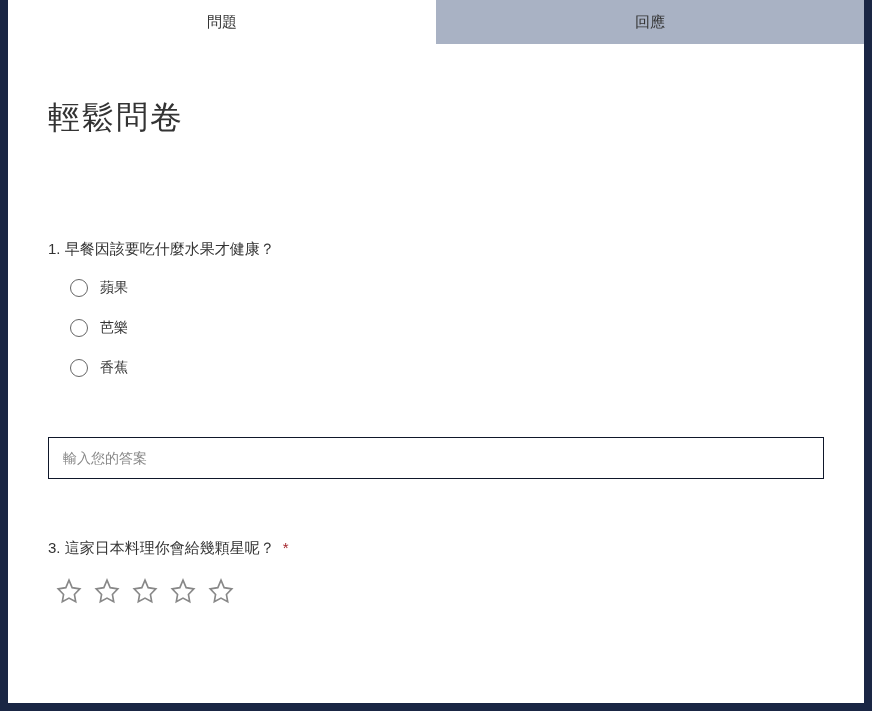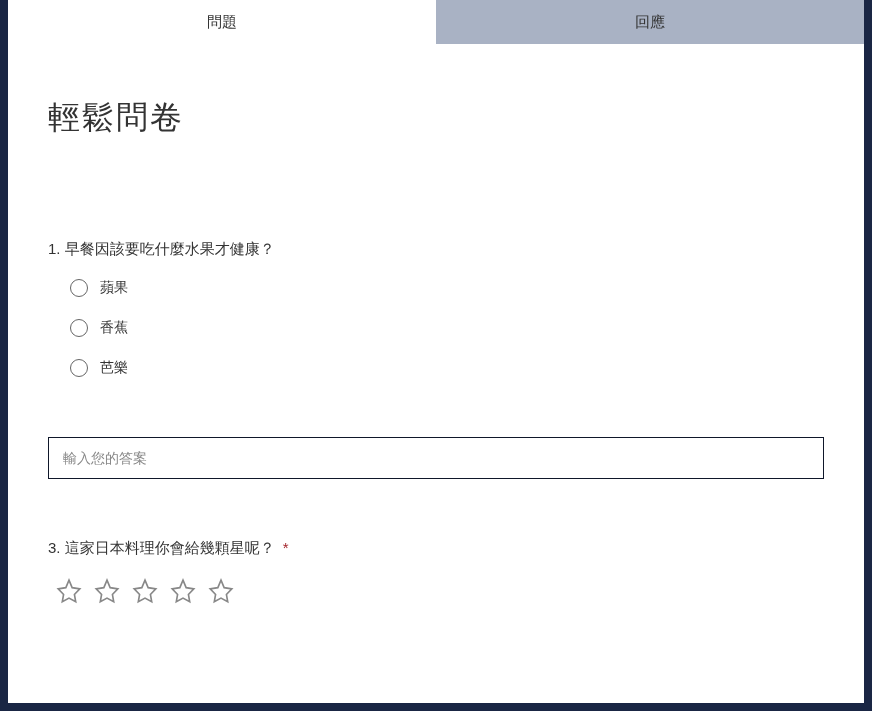--- a/index.html
+++ b/index.html
@@ -136,25 +136,25 @@
           <span>1.</span>
           <span>早餐因該要吃什麼水果才健康？</span>
         </div>
         <div class="radio-options">
           <div class="radio-option">
             <div class="radio-circle"></div>
             <span class="radio-label">蘋果</span>
           </div>
           <div class="radio-option">
             <div class="radio-circle"></div>
-            <span class="radio-label">香蕉</span>
+            <span class="radio-label">芭樂</span>
           </div>
           <div class="radio-option">
             <div class="radio-circle"></div>
-            <span class="radio-label">芭樂</span>
+            <span class="radio-label">香蕉</span>
           </div>
         </div>
       </div>
 
       <div class="question-block">
         <input type="text" class="text-input" placeholder="輸入您的答案" style="">
       </div>
 
       <div class="question-block">
         <div class="question-label">

